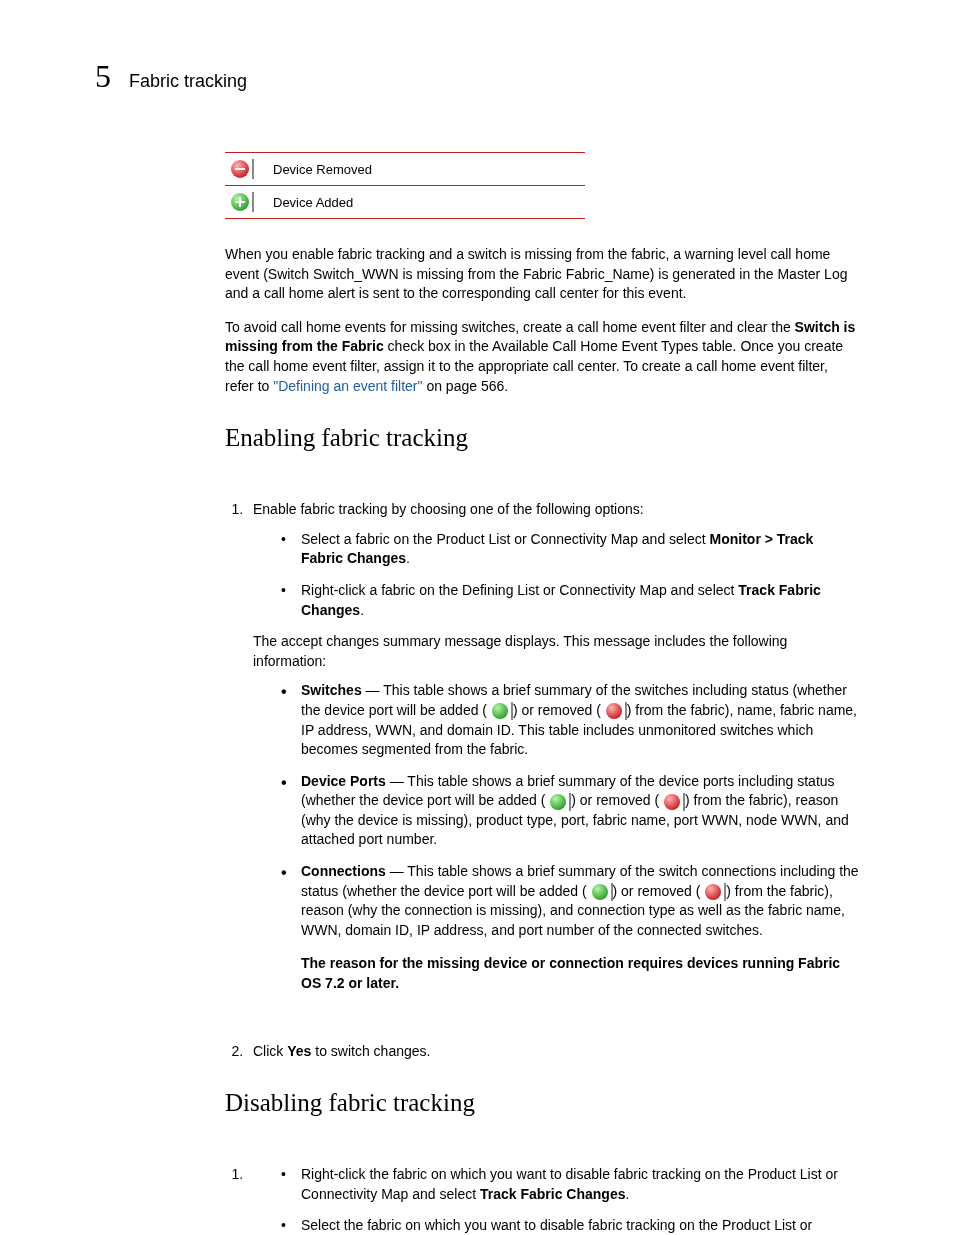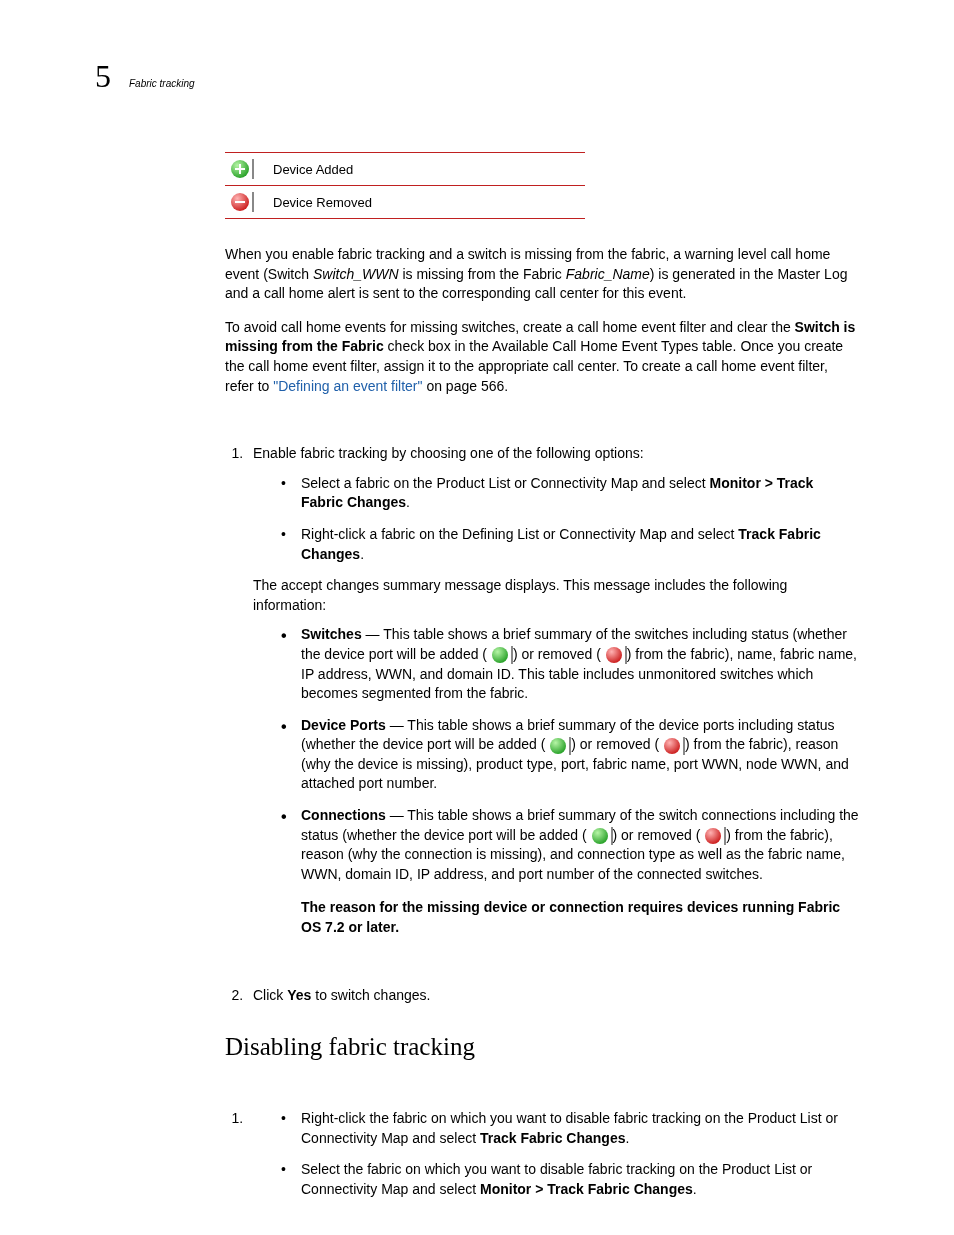--- a/index.html
+++ b/index.html
@@ -21,22 +21,21 @@
     gap: 18px;
     margin-bottom: 60px;
   }
   .chapter-num {
     font-size: 32px;
     font-weight: normal;
     font-family: "Times New Roman", serif;
     line-height: 1;
   }
   .chapter-text {
-    font-size: 10px;
-    font-style: italic;
+    font-size: 18px;
   }
   .content {
     margin-left: 130px;
   }
   .icon-table {
     border-collapse: collapse;
     width: 360px;
     margin-bottom: 26px;
   }
   .icon-table td {
@@ -93,21 +92,21 @@
   .icon-inline.icon-red::before   { width: 9px; height: 2px; }
   .decor-inline {
     display: inline-block;
     width: 2px;
     height: 18px;
     background: #888;
     vertical-align: middle;
     margin-left: 2px;
   }
   p { line-height: 1.4; margin: 0 0 14px 0; }
-  .italic { font-style: italic; }
+  .italic { }
   .bold { font-weight: bold; }
   .link { color: #2060aa; }
   h2 {
     font-family: "Times New Roman", serif;
     font-size: 25px;
     font-weight: normal;
     margin: 28px 0 14px 0;
   }
   ol {
     margin: 0 0 10px 0;
@@ -157,41 +156,42 @@
     <span class="chapter-num">5</span>
     <span class="chapter-text">Fabric tracking</span>
   </div>
 
   <div class="content">
 
     <table class="icon-table">
       <tbody>
           <tr>
         <td class="icon-cell">
+          <span class="icon-circle icon-red"></span><span class="icon-decor"></span>
+        </td>
+        <td class="label-cell">Device Removed</td>
+      </tr>
+      <tr>
+        <td class="icon-cell">
           <span class="icon-circle icon-green"></span><span class="icon-decor"></span>
         </td>
         <td class="label-cell">Device Added</td>
       </tr>
-      <tr>
-        <td class="icon-cell">
-          <span class="icon-circle icon-red"></span><span class="icon-decor"></span>
-        </td>
-        <td class="label-cell">Device Removed</td>
-      </tr>
     </tbody>
       </table>
 
     <p>
       <span>When you enable fabric tracking and a switch is missing from the fabric, a warning level call home event (Switch </span><span class="italic">Switch_WWN</span><span> is missing from the Fabric </span><span class="italic">Fabric_Name</span><span>) is generated in the Master Log and a call home alert is sent to the corresponding call center for this event.</span>
     </p>
 
     <p>
       <span>To avoid call home events for missing switches, create a call home event filter and clear the </span><span class="bold">Switch is missing from the Fabric</span><span> check box in the Available Call Home Event Types table. Once you create the call home event filter, assign it to the appropriate call center. To create a call home event filter, refer to </span><span class="link">"Defining an event filter"</span><span> on page 566.</span>
     </p>
 
+    <h2>Enabling fabric tracking</h2>
 
     <ol>
       <li>
         <span>Enable fabric tracking by choosing one of the following options:</span>
         <ul class="sub">
           <li>
             <span>Select a fabric on the Product List or Connectivity Map and select </span><span class="bold">Monitor &gt; Track Fabric Changes</span><span>.</span>
           </li>
           <li>
             <span>Right-click a fabric on the Defining List or Connectivity Map and select </span><span class="bold">Track Fabric Changes</span><span>.</span>

